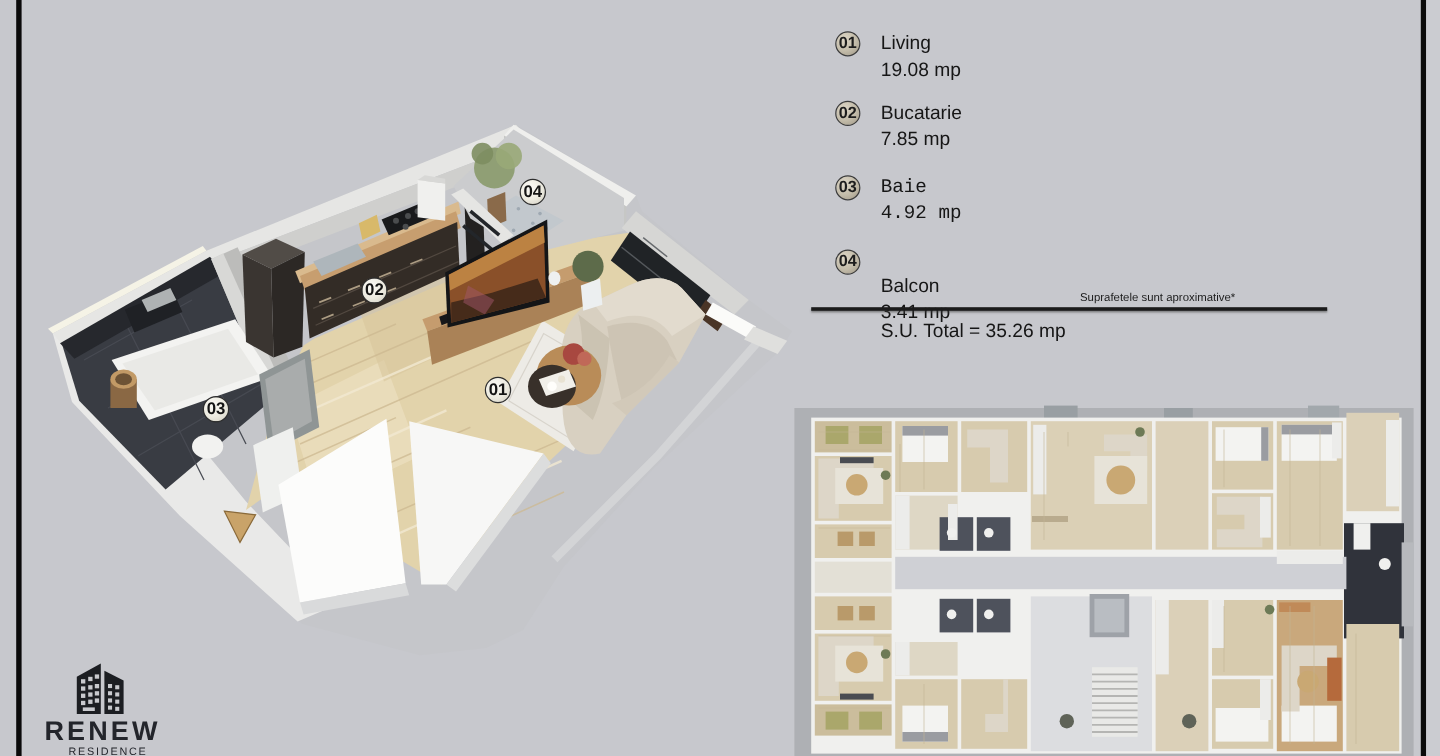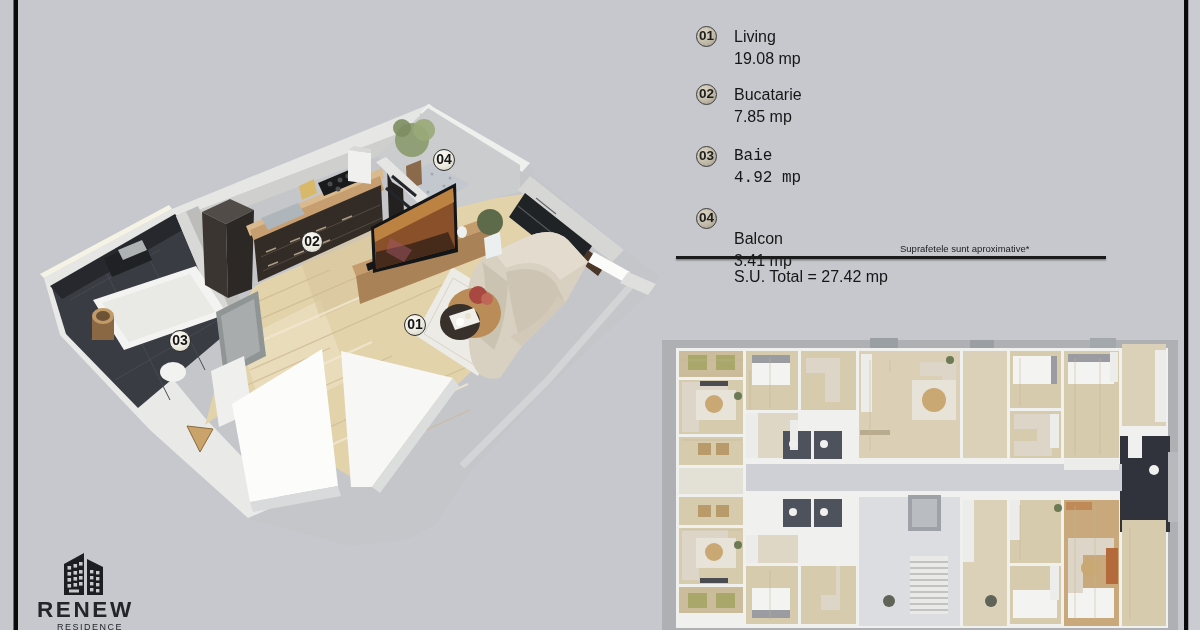--- a/index.html
+++ b/index.html
@@ -427,21 +427,21 @@
 <div class="badge" style="left:696px;top:146px;">03</div>
 <div class="lname" style="top:146px;font-family:Liberation Mono, monospace;">Baie<br>4.92 mp</div>
 
 <div class="badge" style="left:696px;top:208px;">04</div>
 <div class="lname" style="top:208px;margin-top:20px;">Balcon<br>3.41 mp</div>
 
 <div class="abs" style="left:900px;top:243px;width:205px;font-size:9.5px;color:#1c1c1c;">Suprafetele sunt aproximative*</div>
 
 <div class="abs" style="left:676px;top:256px;width:430px;height:2.6px;background:#1b1b1b;box-shadow:0 1.5px 1.5px rgba(60,60,60,0.5);"></div>
 
-<div class="abs" style="left:734px;top:268px;font-size:16px;color:#161616;">S.U. Total = 27.42 mp</div>
+<div class="abs" style="left:734px;top:268px;font-size:16px;color:#161616;">S.U. Total = 35.26 mp</div>
 
 <div class="badge3d" style="left:404px;top:314px;">01</div>
 
 <div class="badge3d" style="left:301px;top:231px;">02</div>
 
 <div class="badge3d" style="left:169px;top:330px;">03</div>
 
 <div class="badge3d" style="left:433px;top:149px;">04</div>
 
 <svg class="abs" style="left:20px;top:545px" width="140" height="85" viewBox="0 0 140 85">

